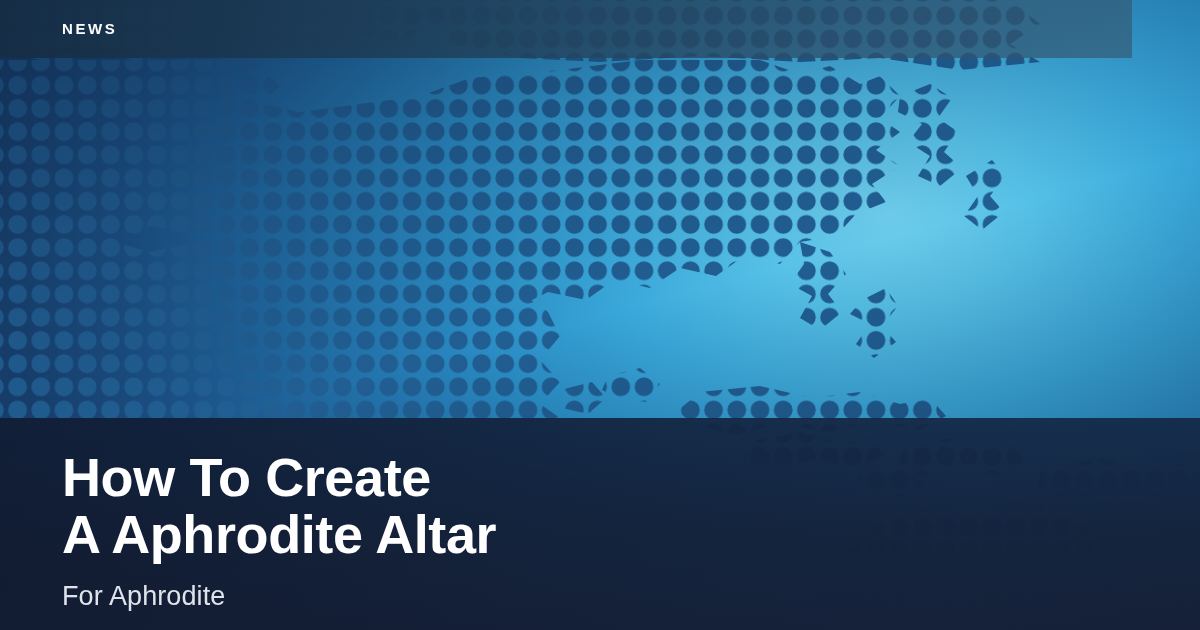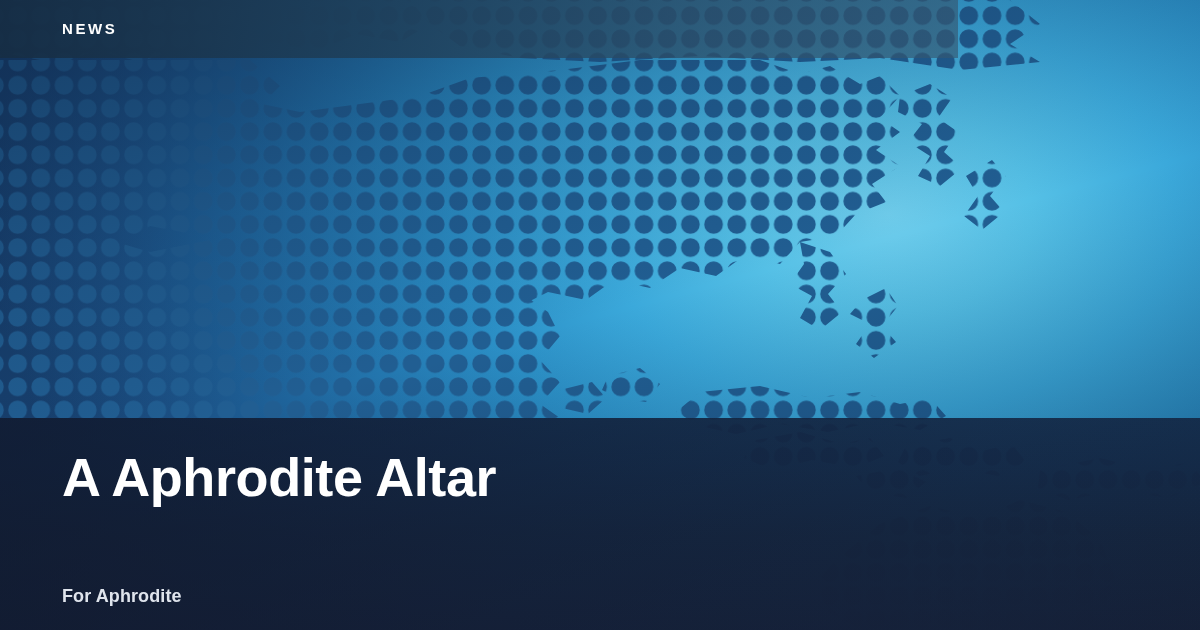--- a/index.html
+++ b/index.html
@@ -38,21 +38,21 @@
   
   .landmass {
     position: absolute;
     inset: 0;
   }
 
   
   .topbar {
     position: absolute;
     left: 0; top: 0;
-    width: 958px;
+    width: 1132px;
     height: 58px;
     background: linear-gradient(to right,
       rgba(22,45,68,0.93) 0%, rgba(30,62,88,0.86) 38%,
       rgba(44,78,104,0.74) 72%, rgba(52,88,114,0.66) 100%);
   }
   .topbar-label {
     position: absolute;
     left: 62px;
     top: 20px;
     font-size: 15px;
@@ -98,22 +98,22 @@
     line-height: 57px;
     letter-spacing: -0.4px;
   }
   .headline .ln { display: block; white-space: nowrap; }
 
   .subhead {
     position: absolute;
     left: 62px;
     top: 580px;
     color: #dfe4ec;
-    font-size: 18px;
-    font-weight: bold;
+    font-size: 27px;
+    font-weight: normal;
     line-height: 33px;
     letter-spacing: 0.1px;
   }
 </style>
 </head>
 <body>
 
 <div id="card">
 
   <div class="ocean"></div>
@@ -224,18 +224,19 @@
   <div class="ocean-shade"></div>
 
   <div class="topbar">
     <div class="topbar-label">NEWS</div>
   </div>
 
   <div class="bottom-veil"></div>
   <div class="bottom-veil-2"></div>
 
   <div class="headline">
+    <span class="ln">How To Create</span>
     <span class="ln">A Aphrodite Altar</span>
   </div>
 
   <div class="subhead">For Aphrodite</div>
 
 </div>
 
 </body></html>

